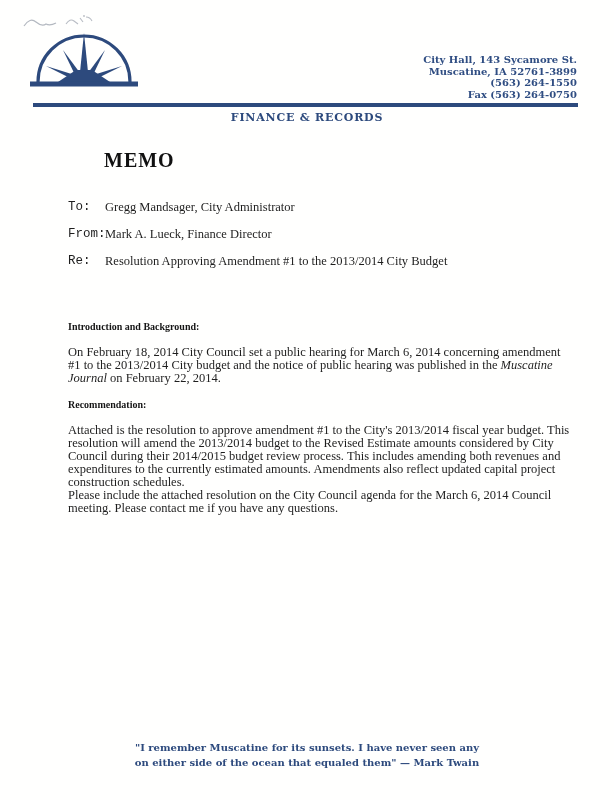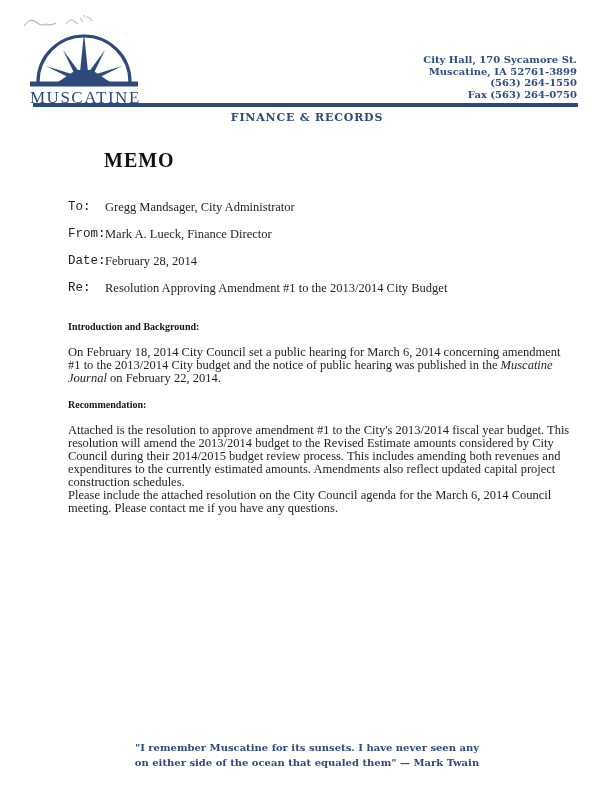--- a/index.html
+++ b/index.html
@@ -106,48 +106,43 @@
       <polygon points="54,3 50,42 58,42" fill="#2d4a7d"></polygon>
       <polygon points="16,36 48,46 46,51" fill="#2d4a7d"></polygon>
       <polygon points="92,36 60,46 62,51" fill="#2d4a7d"></polygon>
       <polygon points="33,20 50,43 46,47" fill="#2d4a7d"></polygon>
       <polygon points="75,20 58,43 62,47" fill="#2d4a7d"></polygon>
 
       <polygon points="28,52 80,52 62,40 46,40" fill="#2d4a7d"></polygon>
 
       <rect x="0" y="51.5" width="108" height="5" fill="#2d4a7d"></rect>
     </svg>
-    <div class="logo-wordmark">MUSCATINE</div>
   </div>
 
   <div class="address-block">
-    <div>City Hall, 170 Sycamore St.</div>
+    <div>City Hall, 143 Sycamore St.</div>
     <div>Muscatine, IA 52761-3899</div>
     <div>(563) 264-1550</div>
     <div>Fax (563) 264-0750</div>
   </div>
 
   <div class="header-rule"></div>
 
   <div class="dept-title">FINANCE &amp; RECORDS</div>
 
   <div class="memo-title">MEMO</div>
 
   <div class="memo-fields">
     <div class="field-row">
       <span class="field-label">To:</span>
       <span class="field-value">Gregg Mandsager, City Administrator</span>
     </div>
     <div class="field-row">
       <span class="field-label">From:</span>
       <span class="field-value">Mark A. Lueck, Finance Director</span>
-    </div>
-    <div class="field-row">
-      <span class="field-label">Date:</span>
-      <span class="field-value">February 28, 2014</span>
     </div>
     <div class="field-row">
       <span class="field-label">Re:</span>
       <span class="field-value">Resolution Approving Amendment #1 to the 2013/2014 City Budget</span>
     </div>
   </div>
 
   <div class="section-heading" style="top:321px;">Introduction and Background:</div>
   <div class="body-para" style="top:346px;"><span>On February 18, 2014 City Council set a public hearing for March 6, 2014 concerning amendment #1 to the 2013/2014 City budget and the notice of public hearing was published in the </span><span class="italic">Muscatine Journal</span><span> on February 22, 2014.</span></div>
 

